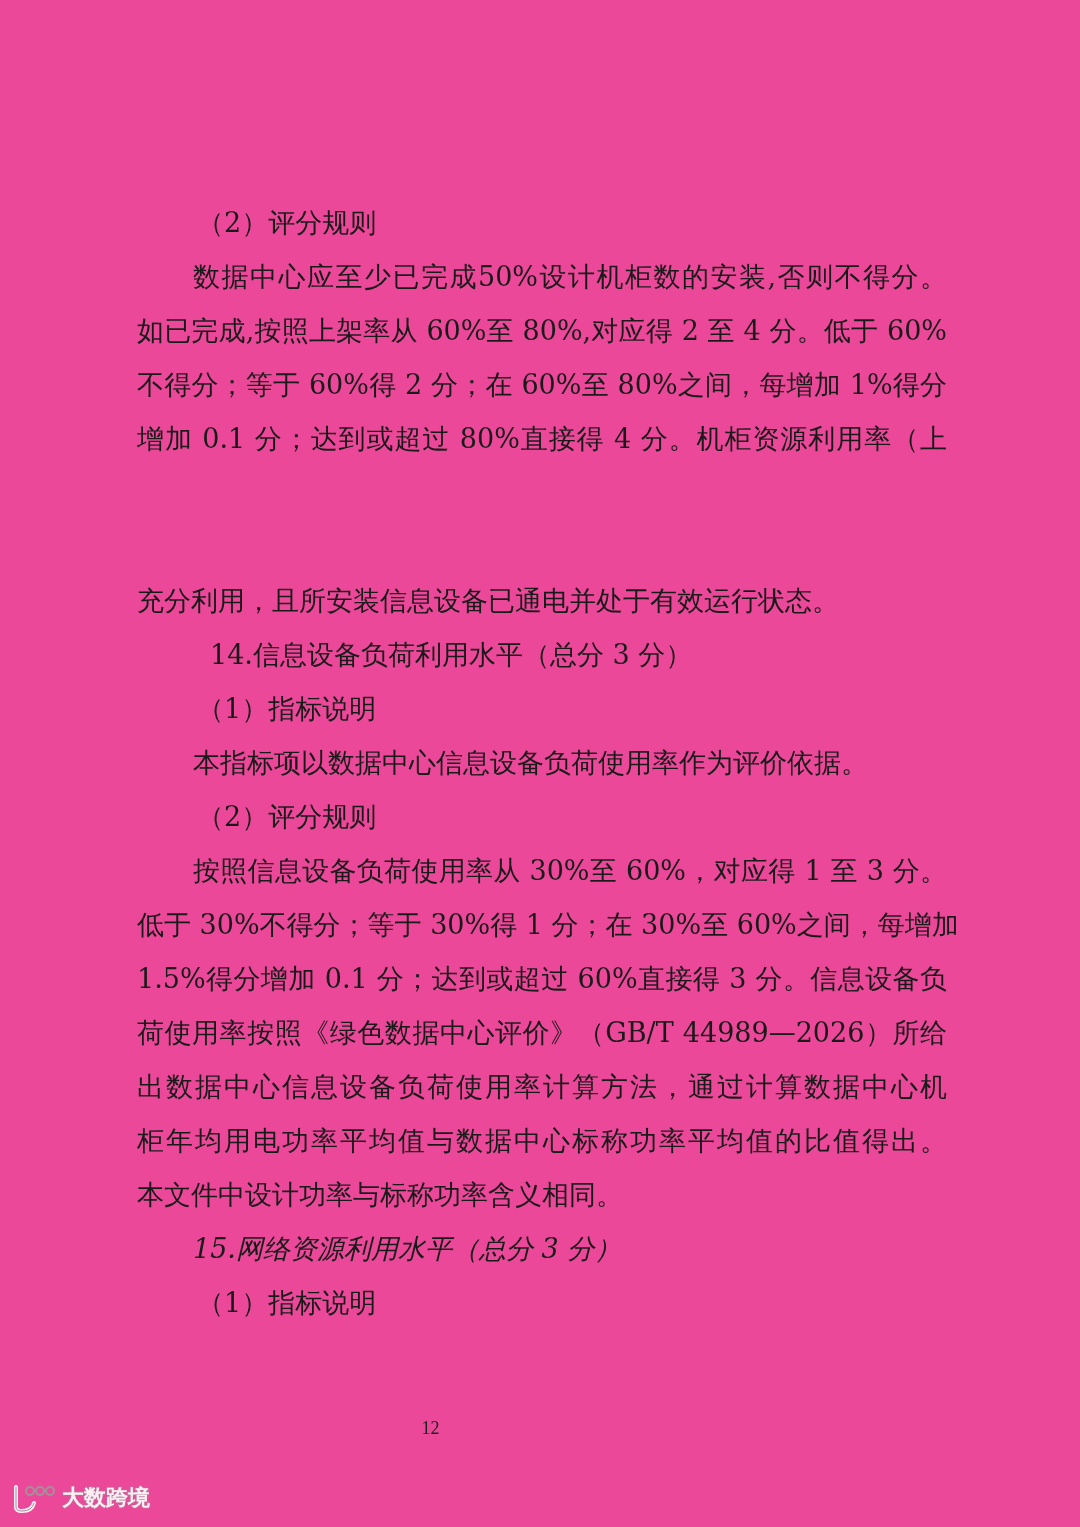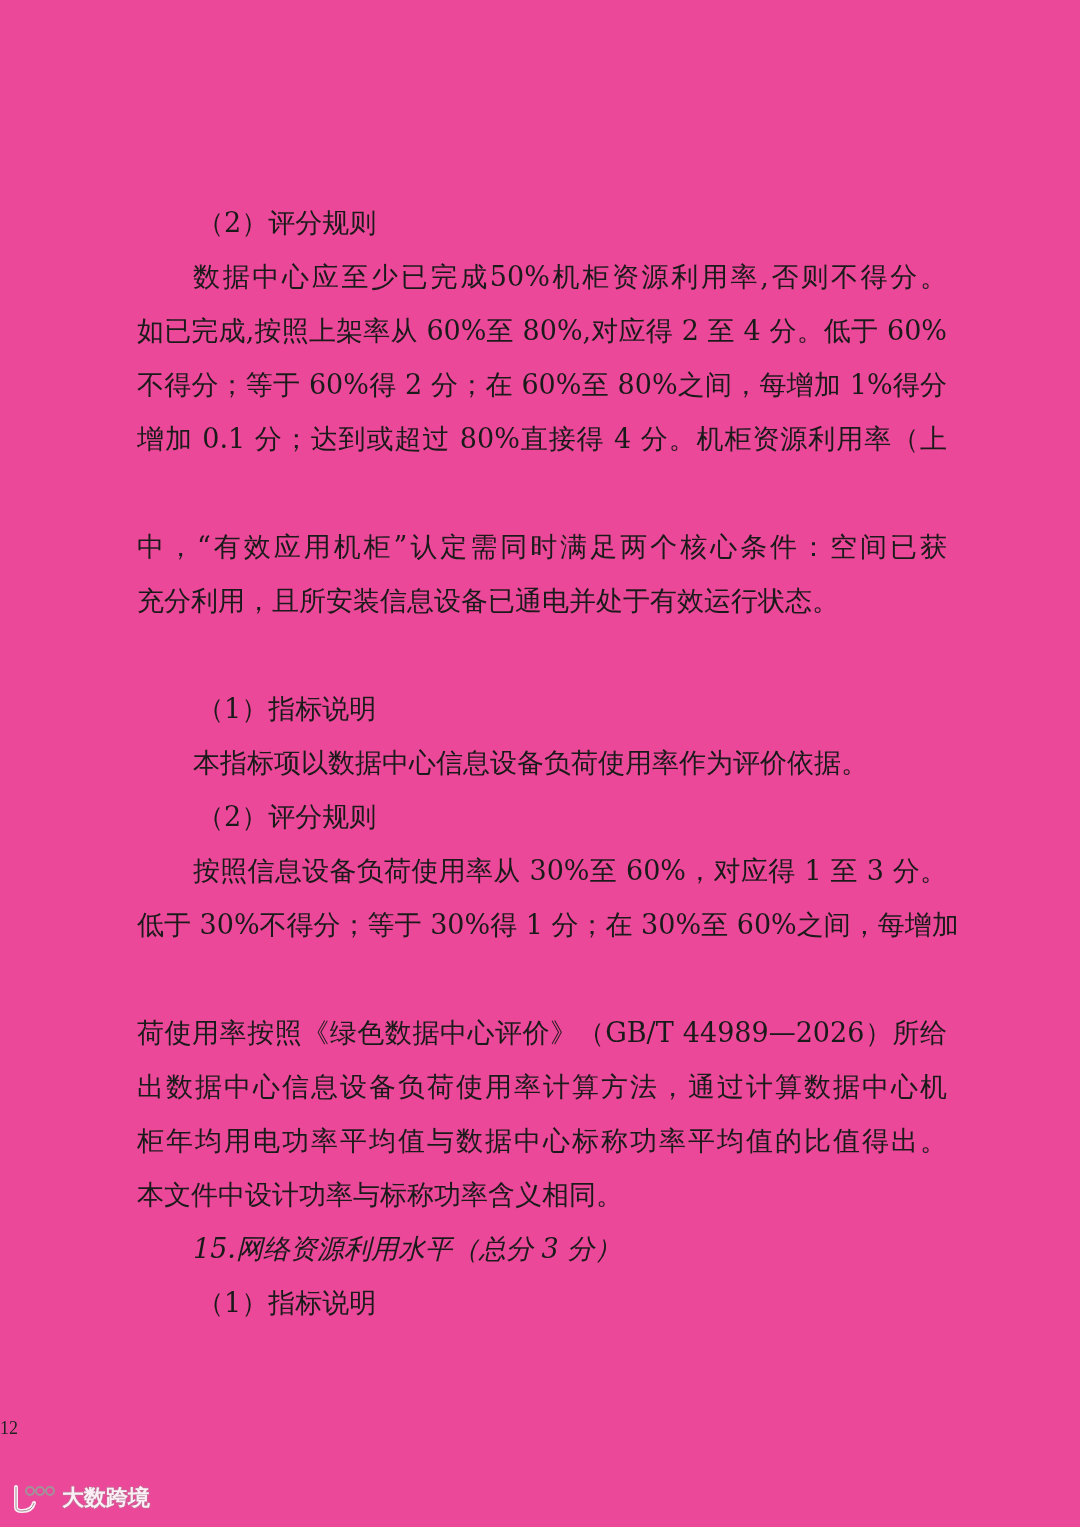--- a/index.html
+++ b/index.html
@@ -36,20 +36,21 @@
     }
     .line.last { text-align-last: left; }
     .line.ind2 { left: 193px; width: 754px; }
     .line.ind-sub { left: 197px; }
     .line.ind-head { left: 210px; }
     .line.ind-head15 { left: 193px; font-style: italic; }
     .page-number {
       position: absolute;
       left: 0; width: 861px;
       top: 1418px;
+      text-align: center;
       font-family: "Liberation Serif", serif;
       font-size: 18px;
       color: #222;
     }
     .watermark {
       position: absolute;
       left: 12px;
       top: 1480px;
       height: 36px;
       display: flex;
@@ -64,32 +65,33 @@
     }
     .watermark-logo {
       width: 44px; height: 30px;
     }
   </style>
 </head>
 <body>
 
 <div class="page">
   <div class="line ind-sub last" style="top:203px">（2）评分规则</div>
-  <div class="line ind2" style="top:257px">数据中心应至少已完成50%机柜资源利用率,否则不得分。</div>
+  <div class="line ind2" style="top:257px">数据中心应至少已完成50%设计机柜数的安装,否则不得分。</div>
   <div class="line" style="top:311px">如已完成,按照上架率从 60%至 80%,对应得 2 至 4 分。低于 60%</div>
   <div class="line" style="top:365px">不得分；等于 60%得 2 分；在 60%至 80%之间，每增加 1%得分</div>
   <div class="line" style="top:419px">增加 0.1 分；达到或超过 80%直接得 4 分。机柜资源利用率（上</div>
-  <div class="line" style="top:527px">中，“有效应用机柜”认定需同时满足两个核心条件：空间已获</div>
   <div class="line last" style="top:581px">充分利用，且所安装信息设备已通电并处于有效运行状态。</div>
 
+  <div class="line ind-head last" style="top:635px">14.信息设备负荷利用水平（总分 3 分）</div>
   <div class="line ind-sub last" style="top:689px">（1）指标说明</div>
   <div class="line ind2 last" style="top:743px">本指标项以数据中心信息设备负荷使用率作为评价依据。</div>
   <div class="line ind-sub last" style="top:797px">（2）评分规则</div>
   <div class="line ind2" style="top:851px">按照信息设备负荷使用率从 30%至 60%，对应得 1 至 3 分。</div>
   <div class="line" style="top:905px">低于 30%不得分；等于 30%得 1 分；在 30%至 60%之间，每增加</div>
+  <div class="line" style="top:959px">1.5%得分增加 0.1 分；达到或超过 60%直接得 3 分。信息设备负</div>
   <div class="line" style="top:1013px">荷使用率按照《绿色数据中心评价》（GB/T 44989—2026）所给</div>
   <div class="line" style="top:1067px">出数据中心信息设备负荷使用率计算方法，通过计算数据中心机</div>
   <div class="line" style="top:1121px">柜年均用电功率平均值与数据中心标称功率平均值的比值得出。</div>
   <div class="line last" style="top:1175px">本文件中设计功率与标称功率含义相同。</div>
 
   <div class="line ind-head15 last" style="top:1229px">15.网络资源利用水平（总分 3 分）</div>
   <div class="line ind-sub last" style="top:1283px">（1）指标说明</div>
 
   <div class="page-number">12</div>
 

